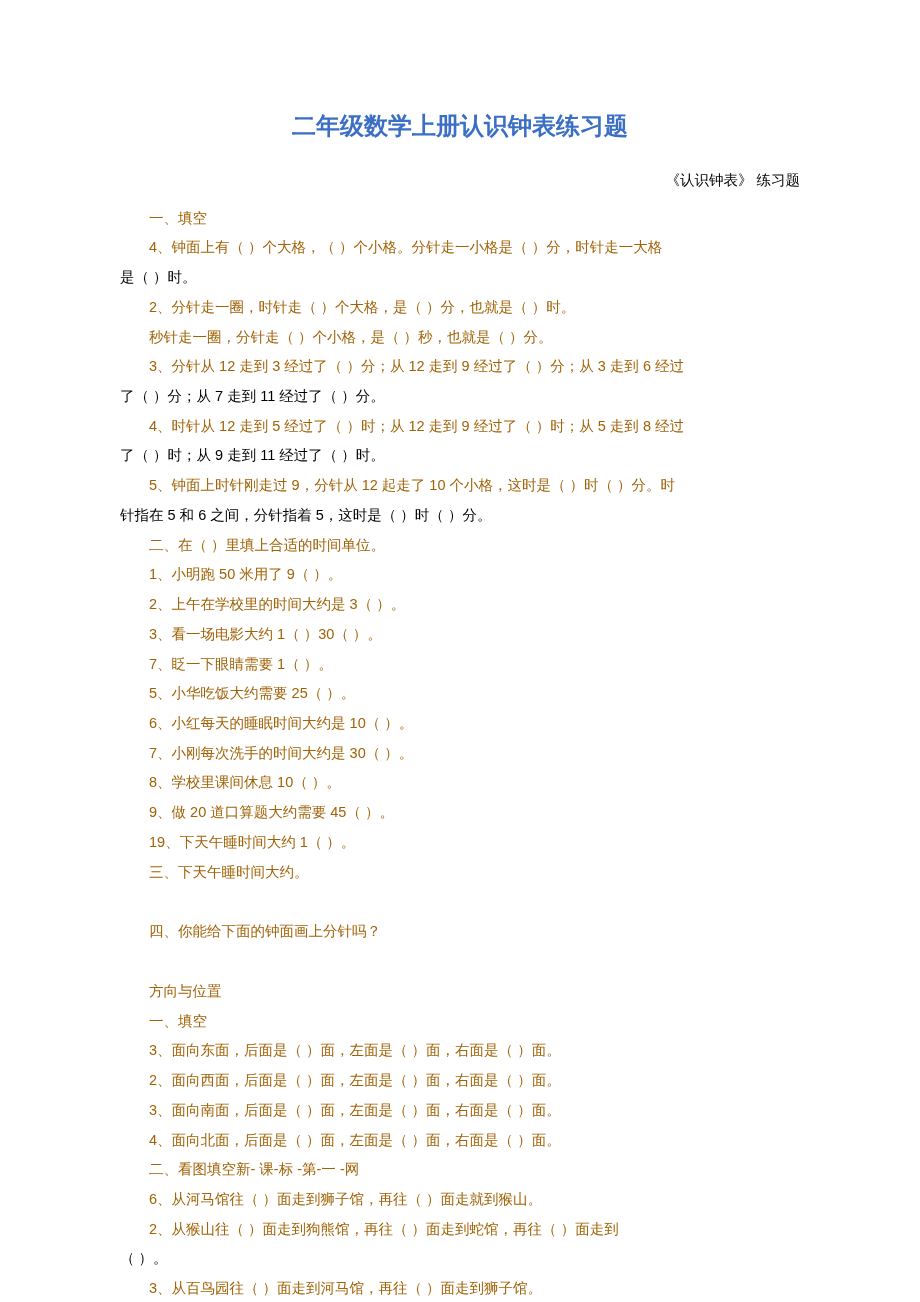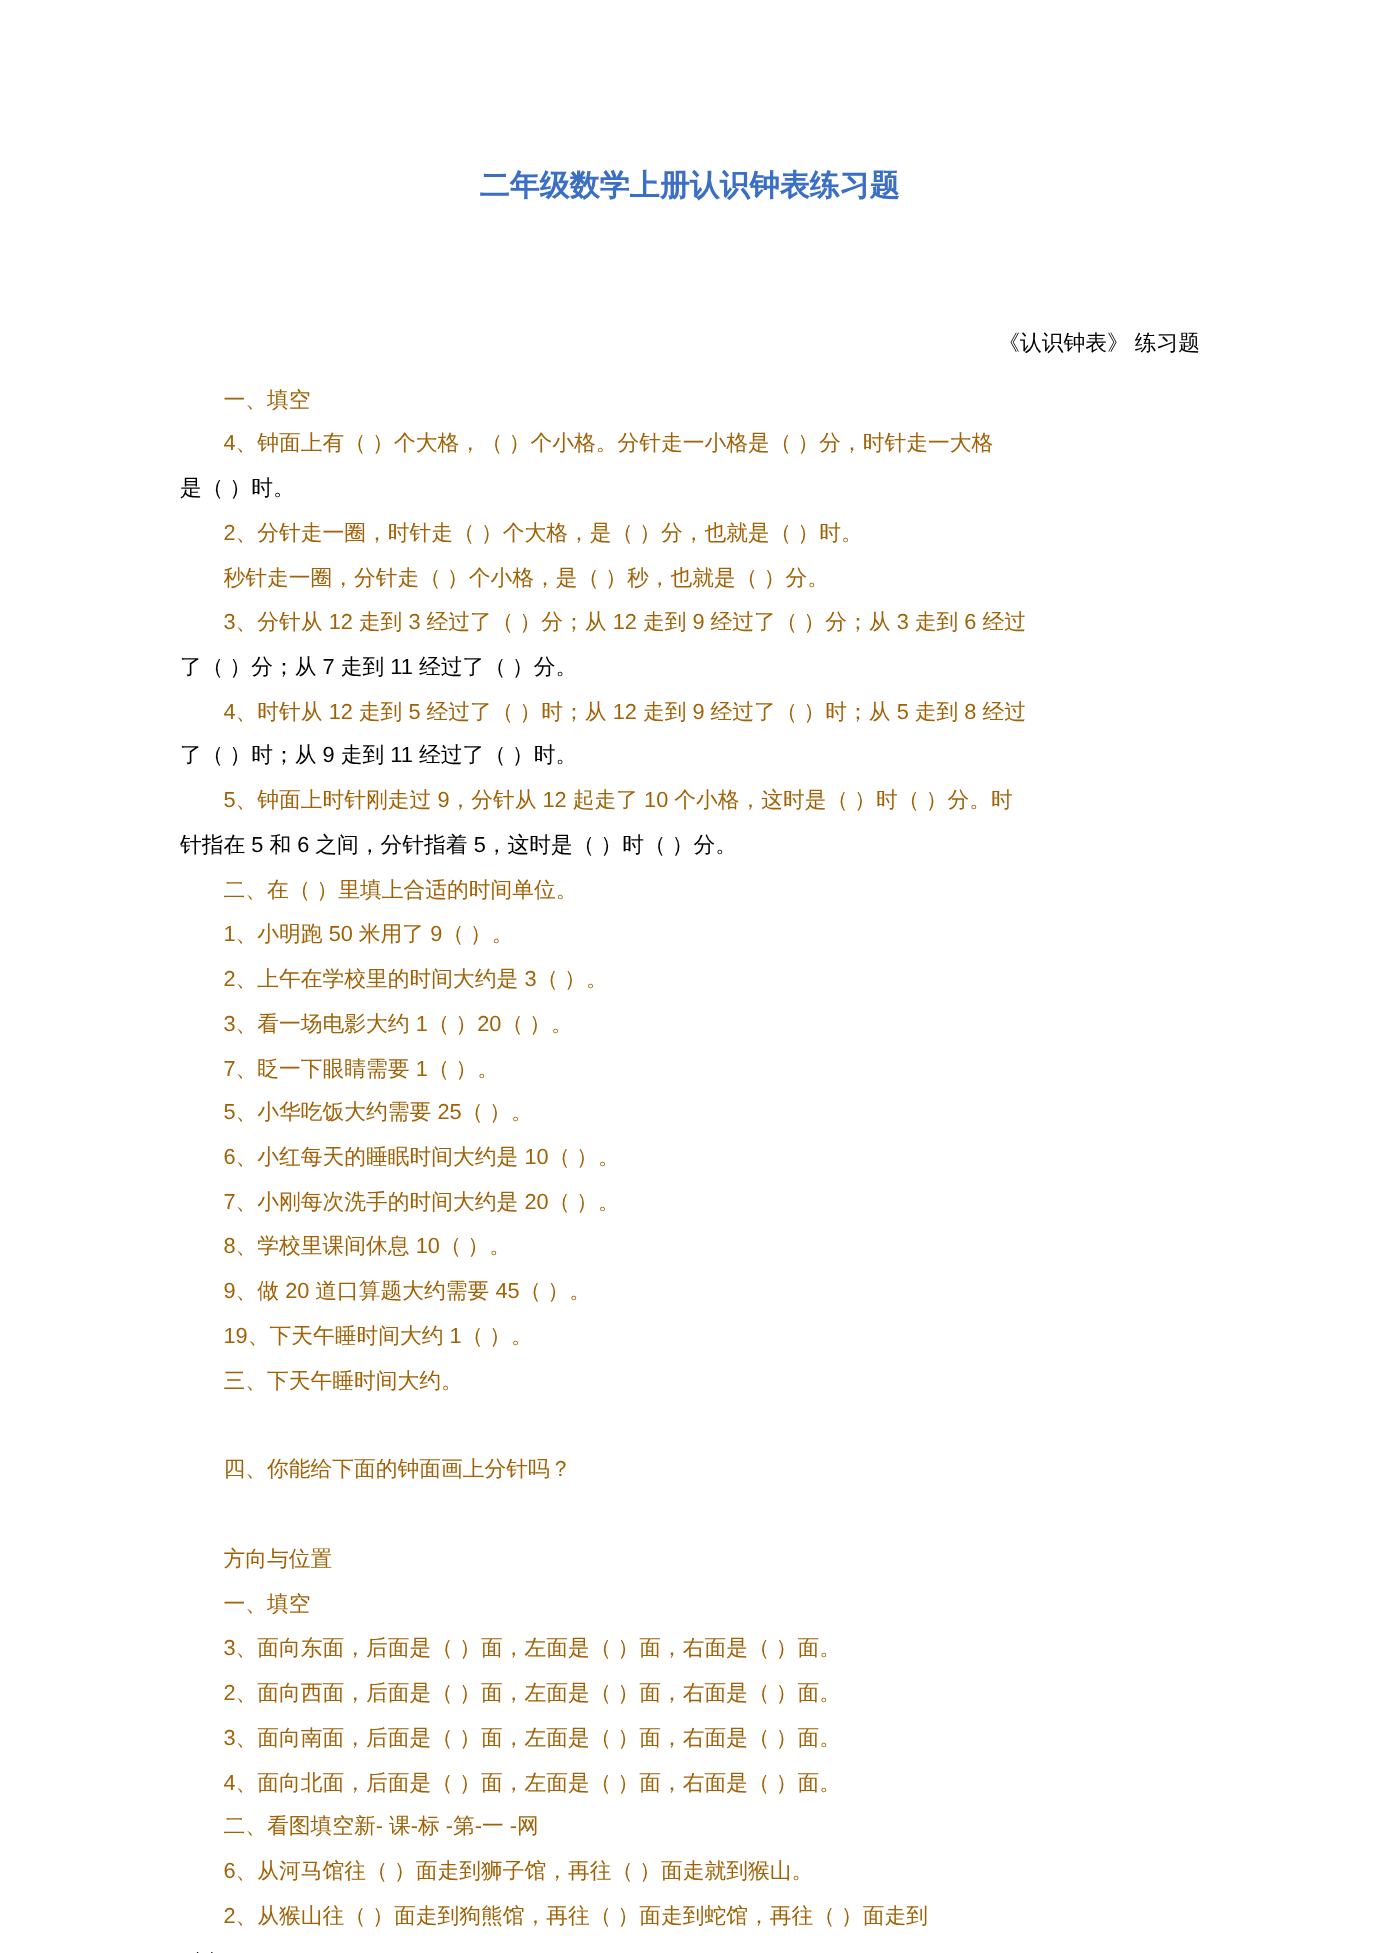--- a/index.html
+++ b/index.html
@@ -5,24 +5,24 @@
     * { box-sizing: border-box; margin: 0; padding: 0; }
     body {
       width: 920px;
       min-height: 1302px;
       background: #ffffff;
       font-family: "Microsoft YaHei", "SimSun", sans-serif;
       padding: 110px 120px 60px 120px;
     }
     .title {
       color: #3b6fc5;
-      font-size: 20px;
+      font-size: 24px;
       font-weight: bold;
       text-align: center;
-      margin-bottom: 78px;
+      margin-bottom: 24px;
       font-family: Liberation Serif, serif;
     }
     .subtitle {
       color: #000;
       font-size: 14.5px;
       margin-bottom: 8px;
       line-height: 2.05;
       text-align: right;
     }
     .line {
@@ -56,25 +56,25 @@
 <p class="line">3、分针从 12 走到 3 经过了（  ）分；从 12 走到 9 经过了（  ）分；从 3 走到 6 经过</p>
 <p class="hang">了（  ）分；从 7 走到 11 经过了（  ）分。</p>
 <p class="line">4、时针从 12 走到 5 经过了（  ）时；从 12 走到 9 经过了（  ）时；从 5 走到 8 经过</p>
 <p class="hang">了（  ）时；从 9 走到 11 经过了（  ）时。</p>
 <p class="line">5、钟面上时针刚走过 9，分针从 12 起走了 10 个小格，这时是（  ）时（  ）分。时</p>
 <p class="hang">针指在 5 和 6 之间，分针指着 5，这时是（  ）时（  ）分。</p>
 
 <p class="line">二、在（  ）里填上合适的时间单位。</p>
 <p class="line">1、小明跑 50 米用了 9（  ）。</p>
 <p class="line">2、上午在学校里的时间大约是 3（  ）。</p>
-<p class="line">3、看一场电影大约 1（  ）20（  ）。</p>
+<p class="line">3、看一场电影大约 1（  ）30（  ）。</p>
 <p class="line">7、眨一下眼睛需要 1（  ）。</p>
 <p class="line">5、小华吃饭大约需要 25（  ）。</p>
 <p class="line">6、小红每天的睡眠时间大约是 10（  ）。</p>
-<p class="line">7、小刚每次洗手的时间大约是 20（  ）。</p>
+<p class="line">7、小刚每次洗手的时间大约是 30（  ）。</p>
 <p class="line">8、学校里课间休息 10（  ）。</p>
 <p class="line">9、做 20 道口算题大约需要 45（  ）。</p>
 <p class="line">19、下天午睡时间大约 1（  ）。</p>
 
 <p class="line">三、下天午睡时间大约。</p>
 <div class="spacer"></div>
 <p class="line">四、你能给下面的钟面画上分针吗？</p>
 <div class="spacer"></div>
 
 <p class="line">方向与位置</p>

